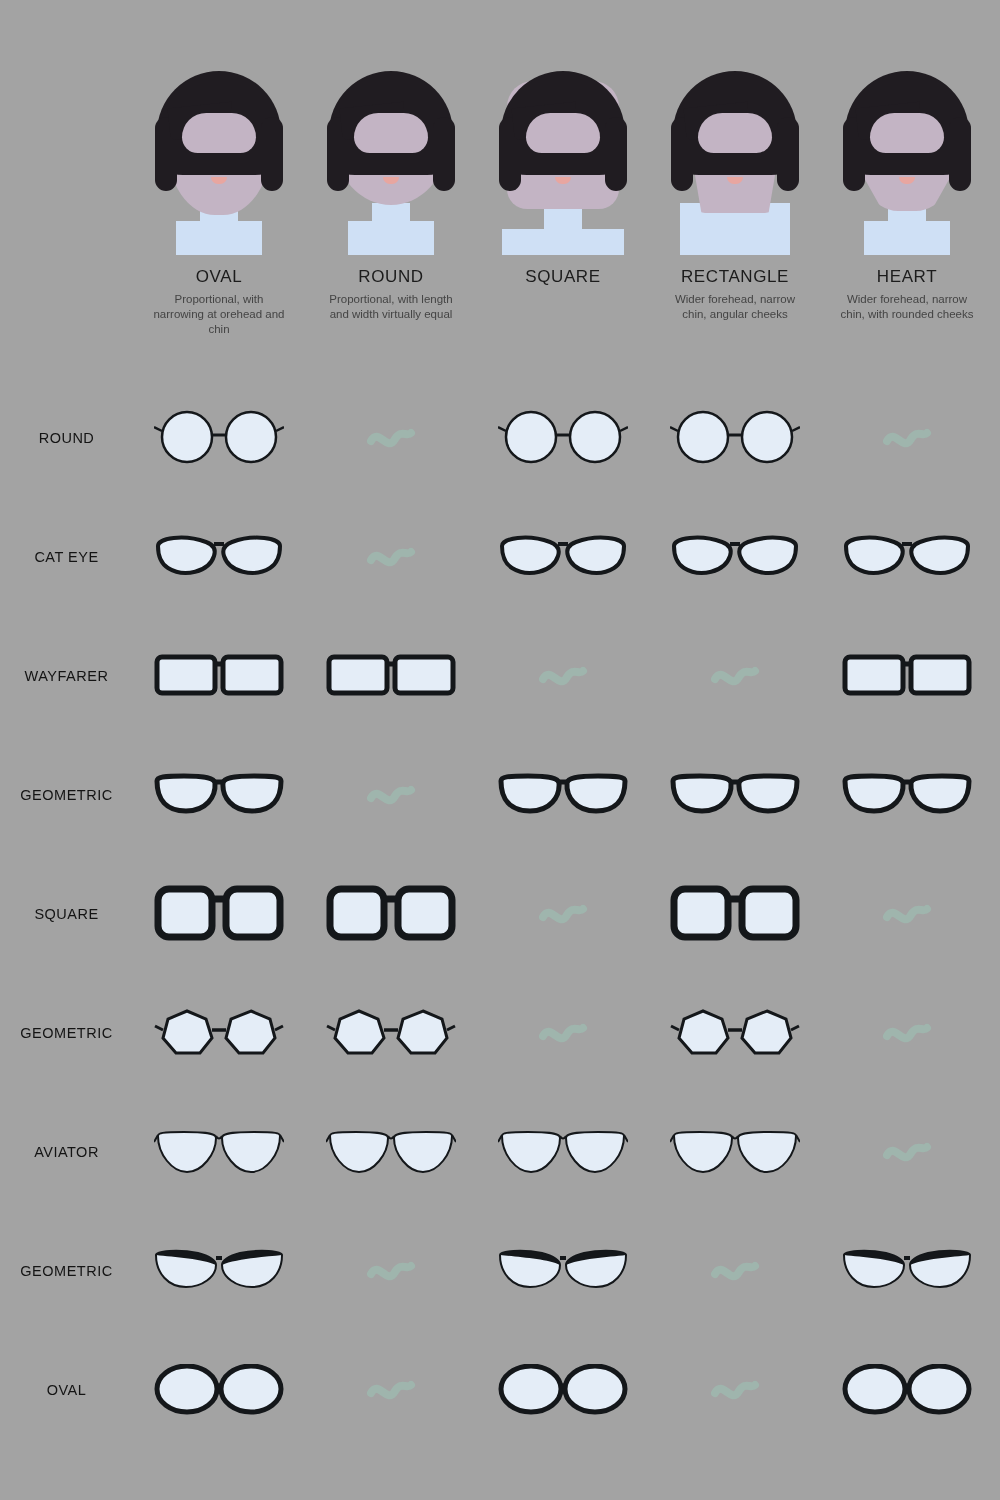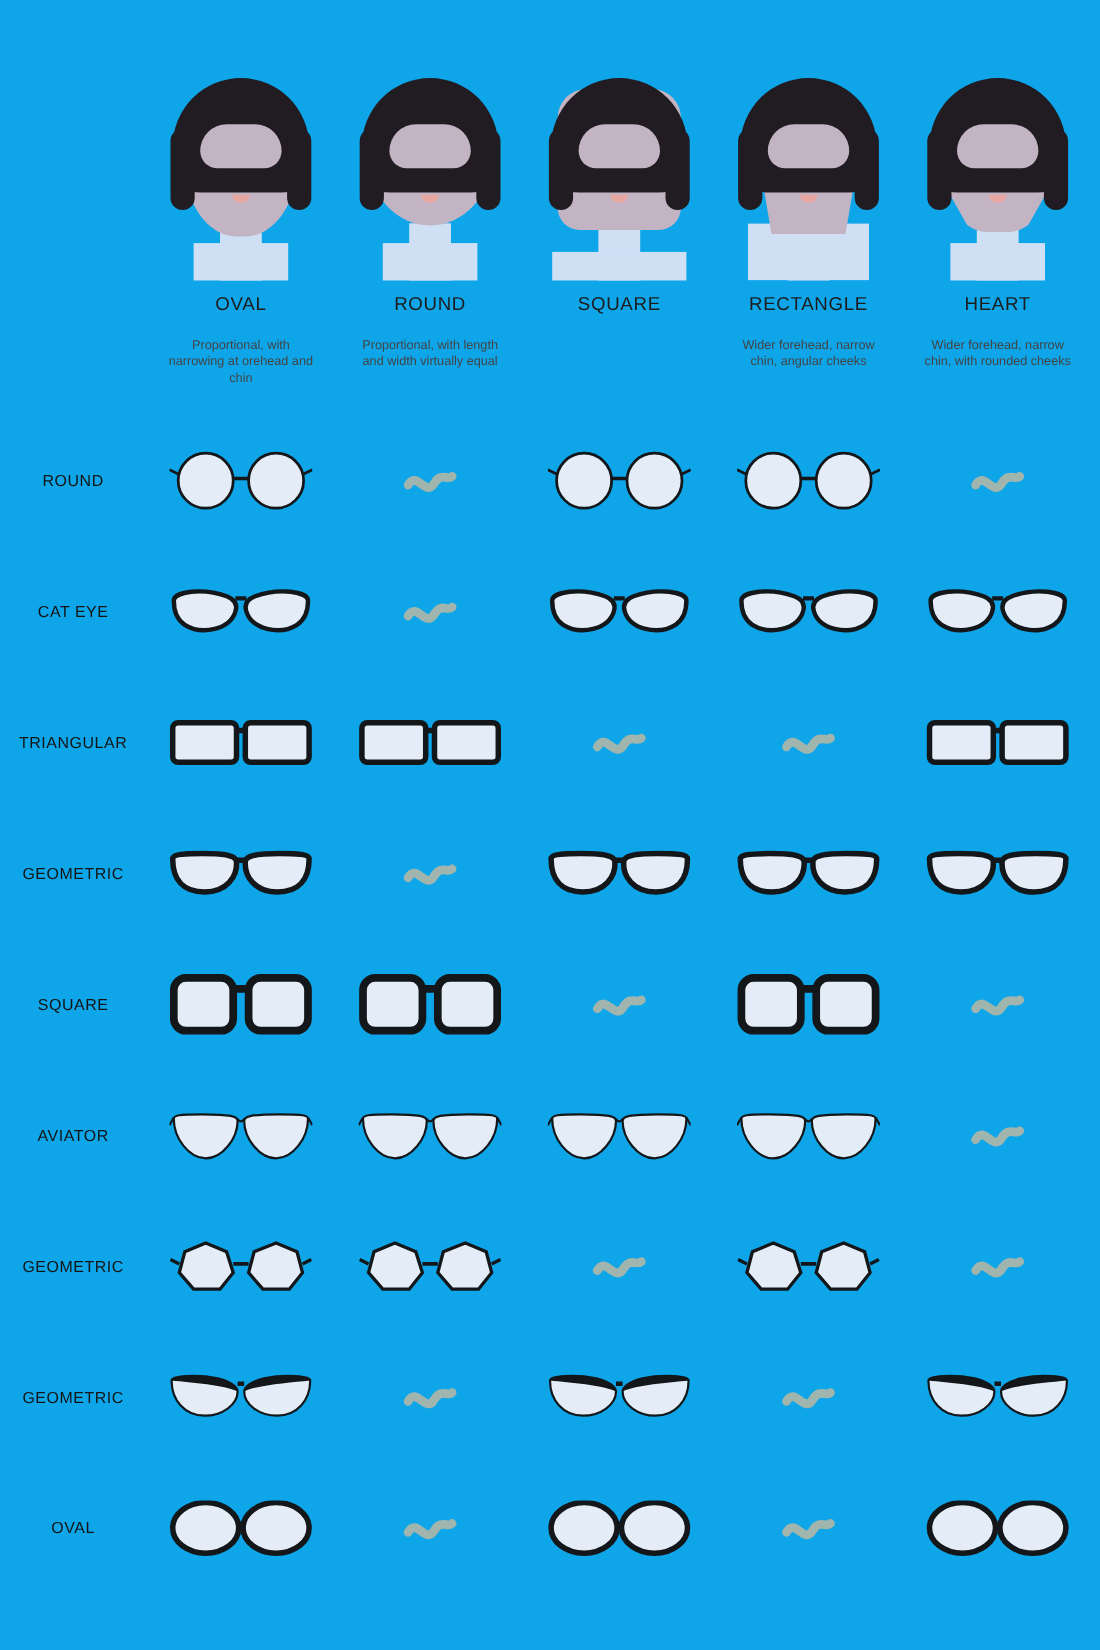--- a/index.html
+++ b/index.html
@@ -13,21 +13,21 @@
     font-family: "Liberation Sans", sans-serif;
     color: #1b1b1b;
     overflow: hidden;
     position: relative;
   }
 
   .sheet {
     position: relative;
     width: 1000px;
     height: 1500px;
-    background: #0ea5e9;
+    background: #a3a3a3;
   }
 
   
   .faces-row {
     position: absolute;
     top: 55px;
     left: 0;
     width: 1000px;
     display: flex;
   }
@@ -200,21 +200,21 @@
   .cheek.l { left: 24px; }
   .cheek.r { right: 24px; }
 
   .face-title {
     margin-top: 12px;
     font-size: 17px;
     letter-spacing: .6px;
     color: #1c1c1c;
   }
   .face-desc {
-    margin-top: 20px;
+    margin-top: 5px;
     font-size: 11.5px;
     line-height: 15px;
     color: #444;
     padding: 0 18px;
   }
 
   
   .grid {
     position: absolute;
     top: 378px;
@@ -443,21 +443,21 @@
         </div>
         <div class="cell">
           <svg width="130" height="50" viewBox="0 0 130 50">
             <path d="M4 14 C4 6, 30 2, 52 10 C60 13, 62 18, 60 24 C55 40, 30 46, 14 36 C6 31, 4 22, 4 14 Z" fill="#e4edf7" stroke="#14171a" stroke-width="4"></path>
             <path d="M126 14 C126 6, 100 2, 78 10 C70 13, 68 18, 70 24 C75 40, 100 46, 116 36 C124 31, 126 22, 126 14 Z" fill="#e4edf7" stroke="#14171a" stroke-width="4"></path>
             <path d="M60 12 h10" stroke="#14171a" stroke-width="4"></path>
           </svg>
         </div>
       </div>
       <div class="grid-row">
-        <div class="row-label">TRIANGULAR</div>
+        <div class="row-label">WAYFARER</div>
         <div class="cell">
           <svg width="130" height="48" viewBox="0 0 130 48">
             <rect x="3" y="5" width="58" height="36" rx="5" fill="#e4edf7" stroke="#14171a" stroke-width="5"></rect>
             <rect x="69" y="5" width="58" height="36" rx="5" fill="#e4edf7" stroke="#14171a" stroke-width="5"></rect>
             <path d="M61 12 h8" stroke="#14171a" stroke-width="5"></path>
           </svg>
         </div>
         <div class="cell">
           <svg width="130" height="48" viewBox="0 0 130 48">
             <rect x="3" y="5" width="58" height="36" rx="5" fill="#e4edf7" stroke="#14171a" stroke-width="5"></rect>
@@ -538,20 +538,57 @@
         <div class="cell squiggle">
           <svg width="52" height="30" viewBox="0 0 52 30">
             <path d="M6 18 C14 4, 22 30, 30 16 C36 6, 42 14, 46 10" stroke="#9fb5ad" stroke-width="8" fill="none" stroke-linecap="round"></path>
           </svg>
         </div>
         <div class="cell">
           <svg width="130" height="58" viewBox="0 0 130 58">
             <rect x="4" y="4" width="54" height="48" rx="11" fill="#e4edf7" stroke="#14171a" stroke-width="7"></rect>
             <rect x="72" y="4" width="54" height="48" rx="11" fill="#e4edf7" stroke="#14171a" stroke-width="7"></rect>
             <path d="M58 14 h14" stroke="#14171a" stroke-width="7"></path>
+          </svg>
+        </div>
+        <div class="cell squiggle">
+          <svg width="52" height="30" viewBox="0 0 52 30">
+            <path d="M6 18 C14 4, 22 30, 30 16 C36 6, 42 14, 46 10" stroke="#9fb5ad" stroke-width="8" fill="none" stroke-linecap="round"></path>
+          </svg>
+        </div>
+      </div>
+      <div class="grid-row">
+        <div class="row-label">GEOMETRIC</div>
+        <div class="cell">
+          <svg width="130" height="50" viewBox="0 0 130 50">
+            <path d="M33 3 L52 11 L58 30 L46 45 L22 45 L9 30 L14 11 Z" fill="#e4edf7" stroke="#14171a" stroke-width="3"></path>
+            <path d="M97 3 L116 11 L121 30 L109 45 L85 45 L72 30 L77 11 Z" fill="#e4edf7" stroke="#14171a" stroke-width="3"></path>
+            <path d="M58 22 h14" stroke="#14171a" stroke-width="3.5"></path>
+            <path d="M9 22 L1 18 M121 22 L129 18" stroke="#14171a" stroke-width="3"></path>
+          </svg>
+        </div>
+        <div class="cell">
+          <svg width="130" height="50" viewBox="0 0 130 50">
+            <path d="M33 3 L52 11 L58 30 L46 45 L22 45 L9 30 L14 11 Z" fill="#e4edf7" stroke="#14171a" stroke-width="3"></path>
+            <path d="M97 3 L116 11 L121 30 L109 45 L85 45 L72 30 L77 11 Z" fill="#e4edf7" stroke="#14171a" stroke-width="3"></path>
+            <path d="M58 22 h14" stroke="#14171a" stroke-width="3.5"></path>
+            <path d="M9 22 L1 18 M121 22 L129 18" stroke="#14171a" stroke-width="3"></path>
+          </svg>
+        </div>
+        <div class="cell squiggle">
+          <svg width="52" height="30" viewBox="0 0 52 30">
+            <path d="M6 18 C14 4, 22 30, 30 16 C36 6, 42 14, 46 10" stroke="#9fb5ad" stroke-width="8" fill="none" stroke-linecap="round"></path>
+          </svg>
+        </div>
+        <div class="cell">
+          <svg width="130" height="50" viewBox="0 0 130 50">
+            <path d="M33 3 L52 11 L58 30 L46 45 L22 45 L9 30 L14 11 Z" fill="#e4edf7" stroke="#14171a" stroke-width="3"></path>
+            <path d="M97 3 L116 11 L121 30 L109 45 L85 45 L72 30 L77 11 Z" fill="#e4edf7" stroke="#14171a" stroke-width="3"></path>
+            <path d="M58 22 h14" stroke="#14171a" stroke-width="3.5"></path>
+            <path d="M9 22 L1 18 M121 22 L129 18" stroke="#14171a" stroke-width="3"></path>
           </svg>
         </div>
         <div class="cell squiggle">
           <svg width="52" height="30" viewBox="0 0 52 30">
             <path d="M6 18 C14 4, 22 30, 30 16 C36 6, 42 14, 46 10" stroke="#9fb5ad" stroke-width="8" fill="none" stroke-linecap="round"></path>
           </svg>
         </div>
       </div>
       <div class="grid-row">
         <div class="row-label">AVIATOR</div>
@@ -578,57 +615,20 @@
             <path d="M62 8 q3 5 6 0" stroke="#14171a" stroke-width="2" fill="none"></path>
             <path d="M4 7 L0 14 M126 7 L130 14" stroke="#14171a" stroke-width="2"></path>
           </svg>
         </div>
         <div class="cell">
           <svg width="130" height="48" viewBox="0 0 130 48">
             <path d="M4 8 C4 5, 8 4, 30 4 C56 4, 62 6, 62 10 C62 26, 48 44, 33 44 C18 44, 4 26, 4 8 Z" fill="#e4edf7" stroke="#14171a" stroke-width="2"></path>
             <path d="M126 8 C126 5, 122 4, 100 4 C74 4, 68 6, 68 10 C68 26, 82 44, 97 44 C112 44, 126 26, 126 8 Z" fill="#e4edf7" stroke="#14171a" stroke-width="2"></path>
             <path d="M62 8 q3 5 6 0" stroke="#14171a" stroke-width="2" fill="none"></path>
             <path d="M4 7 L0 14 M126 7 L130 14" stroke="#14171a" stroke-width="2"></path>
-          </svg>
-        </div>
-        <div class="cell squiggle">
-          <svg width="52" height="30" viewBox="0 0 52 30">
-            <path d="M6 18 C14 4, 22 30, 30 16 C36 6, 42 14, 46 10" stroke="#9fb5ad" stroke-width="8" fill="none" stroke-linecap="round"></path>
-          </svg>
-        </div>
-      </div>
-      <div class="grid-row">
-        <div class="row-label">GEOMETRIC</div>
-        <div class="cell">
-          <svg width="130" height="50" viewBox="0 0 130 50">
-            <path d="M33 3 L52 11 L58 30 L46 45 L22 45 L9 30 L14 11 Z" fill="#e4edf7" stroke="#14171a" stroke-width="3"></path>
-            <path d="M97 3 L116 11 L121 30 L109 45 L85 45 L72 30 L77 11 Z" fill="#e4edf7" stroke="#14171a" stroke-width="3"></path>
-            <path d="M58 22 h14" stroke="#14171a" stroke-width="3.5"></path>
-            <path d="M9 22 L1 18 M121 22 L129 18" stroke="#14171a" stroke-width="3"></path>
-          </svg>
-        </div>
-        <div class="cell">
-          <svg width="130" height="50" viewBox="0 0 130 50">
-            <path d="M33 3 L52 11 L58 30 L46 45 L22 45 L9 30 L14 11 Z" fill="#e4edf7" stroke="#14171a" stroke-width="3"></path>
-            <path d="M97 3 L116 11 L121 30 L109 45 L85 45 L72 30 L77 11 Z" fill="#e4edf7" stroke="#14171a" stroke-width="3"></path>
-            <path d="M58 22 h14" stroke="#14171a" stroke-width="3.5"></path>
-            <path d="M9 22 L1 18 M121 22 L129 18" stroke="#14171a" stroke-width="3"></path>
-          </svg>
-        </div>
-        <div class="cell squiggle">
-          <svg width="52" height="30" viewBox="0 0 52 30">
-            <path d="M6 18 C14 4, 22 30, 30 16 C36 6, 42 14, 46 10" stroke="#9fb5ad" stroke-width="8" fill="none" stroke-linecap="round"></path>
-          </svg>
-        </div>
-        <div class="cell">
-          <svg width="130" height="50" viewBox="0 0 130 50">
-            <path d="M33 3 L52 11 L58 30 L46 45 L22 45 L9 30 L14 11 Z" fill="#e4edf7" stroke="#14171a" stroke-width="3"></path>
-            <path d="M97 3 L116 11 L121 30 L109 45 L85 45 L72 30 L77 11 Z" fill="#e4edf7" stroke="#14171a" stroke-width="3"></path>
-            <path d="M58 22 h14" stroke="#14171a" stroke-width="3.5"></path>
-            <path d="M9 22 L1 18 M121 22 L129 18" stroke="#14171a" stroke-width="3"></path>
           </svg>
         </div>
         <div class="cell squiggle">
           <svg width="52" height="30" viewBox="0 0 52 30">
             <path d="M6 18 C14 4, 22 30, 30 16 C36 6, 42 14, 46 10" stroke="#9fb5ad" stroke-width="8" fill="none" stroke-linecap="round"></path>
           </svg>
         </div>
       </div>
       <div class="grid-row">
         <div class="row-label">GEOMETRIC</div>

